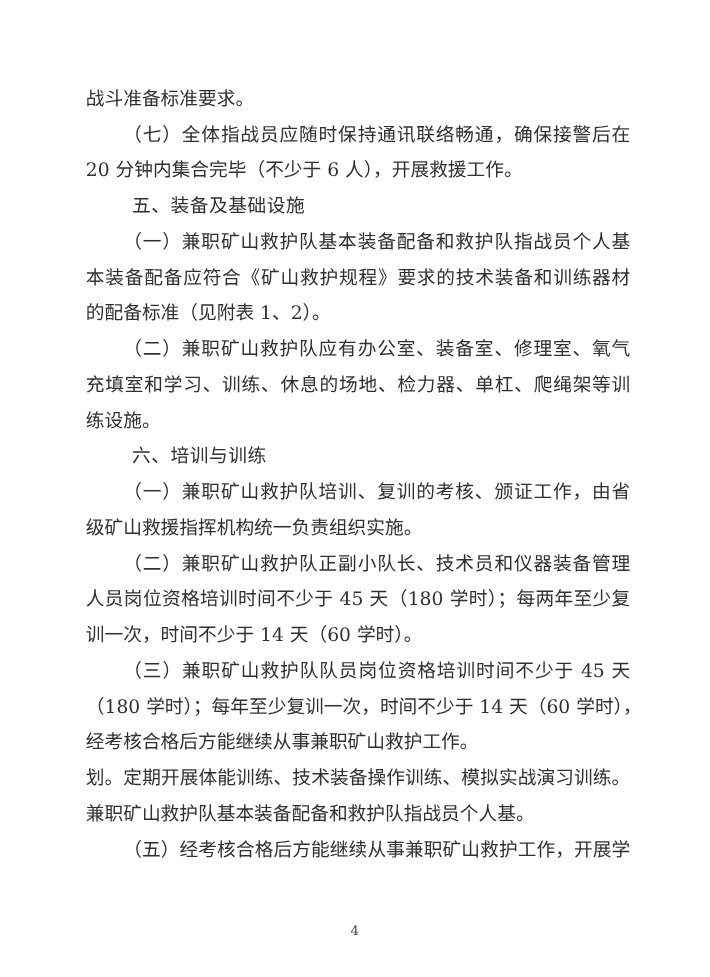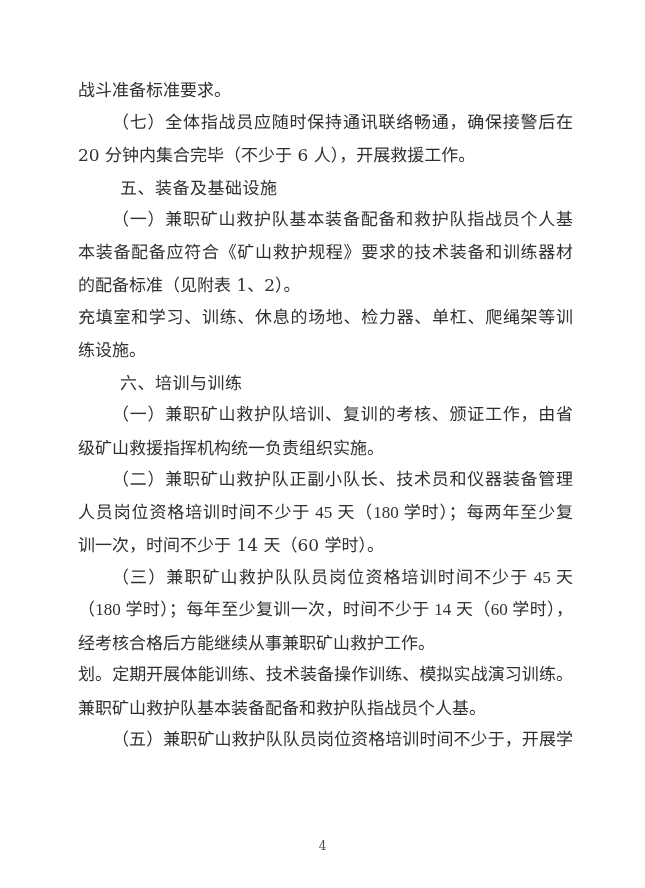--- a/index.html
+++ b/index.html
@@ -27,21 +27,20 @@
     height: 32.5px;
     color: #303030;
     white-space: nowrap;
     overflow: hidden;
     text-align: left;
   }
   .line.fill {
     text-align: justify;
     text-align-last: justify;
     text-justify: inter-character;
-    font-family: Liberation Serif, serif;
   }
   .line.indent {
     text-indent: 34px;
   }
   .line.heading {
     font-weight: 400;
     text-indent: 42px;
     font-family: "DejaVu Sans", "Liberation Sans", sans-serif;
     letter-spacing: 0.5px;
   }
@@ -61,29 +60,30 @@
 
 <div class="page">
   <div class="content">
       <div class="line">战斗准备标准要求。</div>
       <div class="line indent fill">（七）全体指战员应随时保持通讯联络畅通，确保接警后在</div>
       <div class="line">20 分钟内集合完毕（不少于 6 人），开展救援工作。</div>
       <div class="line heading indent">五、装备及基础设施</div>
       <div class="line indent fill">（一）兼职矿山救护队基本装备配备和救护队指战员个人基</div>
       <div class="line fill">本装备配备应符合《矿山救护规程》要求的技术装备和训练器材</div>
       <div class="line">的配备标准（见附表 1、2）。</div>
+      <div class="line indent fill">（二）兼职矿山救护队应有办公室、装备室、修理室、氧气</div>
       <div class="line fill">充填室和学习、训练、休息的场地、检力器、单杠、爬绳架等训</div>
       <div class="line">练设施。</div>
       <div class="line heading indent">六、培训与训练</div>
       <div class="line indent fill">（一）兼职矿山救护队培训、复训的考核、颁证工作，由省</div>
       <div class="line">级矿山救援指挥机构统一负责组织实施。</div>
       <div class="line indent fill">（二）兼职矿山救护队正副小队长、技术员和仪器装备管理</div>
       <div class="line fill">人员岗位资格培训时间不少于 45 天（180 学时）；每两年至少复</div>
       <div class="line">训一次，时间不少于 14 天（60 学时）。</div>
       <div class="line indent fill">（三）兼职矿山救护队队员岗位资格培训时间不少于 45 天</div>
       <div class="line fill">（180 学时）；每年至少复训一次，时间不少于 14 天（60 学时），</div>
       <div class="line">经考核合格后方能继续从事兼职矿山救护工作。</div>
       <div class="line fill">划。定期开展体能训练、技术装备操作训练、模拟实战演习训练。</div>
       <div class="line">兼职矿山救护队基本装备配备和救护队指战员个人基。</div>
-      <div class="line indent fill">（五）兼职矿山救护队队员岗位资格培训时间不少于，开展学</div>
+      <div class="line indent fill">（五）经考核合格后方能继续从事兼职矿山救护工作，开展学</div>
     </div>
   <div class="page-number">4</div>
 </div>
 
 </body></html>

